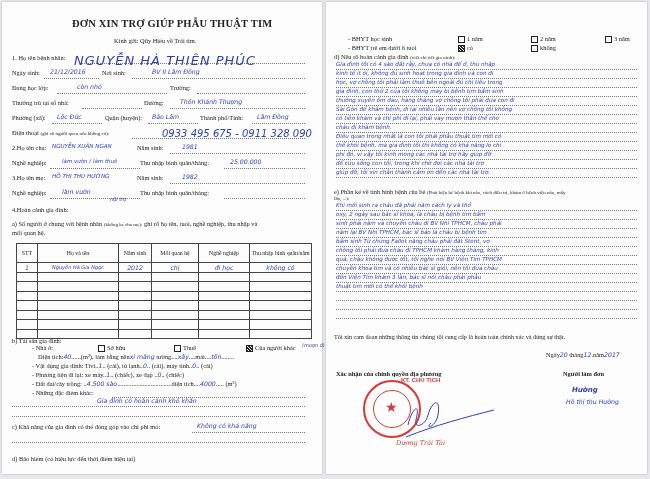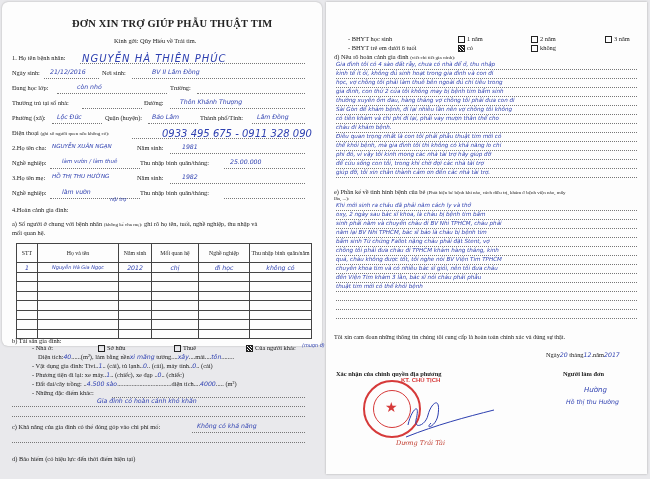--- a/index.html
+++ b/index.html
@@ -1,18 +1,18 @@
 <!DOCTYPE html>
 <html><head>
 <meta charset="utf-8">
 <style>
   html,body{margin:0;padding:0;}
   body{width:650px;height:479px;background:#e9e9ec;font-family:"Liberation Serif","DejaVu Serif",serif;color:#222;overflow:hidden;position:relative;}
   .page{position:absolute;background:#fdfdfd;box-shadow:0 0 2px #aaa;}
-  .left{left:2px;top:2px;width:320px;height:344px;border-radius:6px;}
+  .left{left:2px;top:2px;width:320px;height:472px;}
   .right{left:326px;top:2px;width:321px;height:472px;}
   .abs{position:absolute;white-space:nowrap;}
   .title{font-weight:bold;font-size:10.5px;letter-spacing:.2px;}
   .lbl{font-size:6.4px;}
   .small{font-size:5px;}
   .hw{font-family:"DejaVu Sans",sans-serif;font-style:italic;color:#2d3fb0;font-size:6.2px;}
   .dots{position:absolute;border-bottom:1px dotted #777;height:0;}
   table.fam{position:absolute;left:14px;top:241px;width:296px;border-collapse:collapse;font-size:5.8px;}
   table.fam td,table.fam th{border:1px solid #444;height:8.5px;padding:0 1px;font-weight:normal;text-align:center;}
   table.fam th{height:18px;line-height:7px;}
@@ -27,21 +27,21 @@
 </style>
 </head>
 <body>
 
 <div class="page left">
   <div class="abs title" style="left:70px;top:16px;">ĐƠN XIN TRỢ GIÚP PHẪU THUẬT TIM</div>
   <div class="abs lbl" style="left:112px;top:35px;">Kính gởi: Qũy Hiểu về Trái tim.</div>
 
   <div class="abs lbl" style="left:10px;top:52px;">1. Họ tên bệnh nhân:</div>
   <div class="dots" style="left:78px;top:61px;width:225px;"></div>
-  <div class="abs hw" style="left:80px;top:51px;font-size:10px;letter-spacing:1px;text-align:right;">NGUYỄN HÀ THIÊN PHÚC</div>
+  <div class="abs hw" style="left:72px;top:51px;font-size:13px;letter-spacing:1px;text-align:right;">NGUYỄN HÀ THIÊN PHÚC</div>
 
   <div class="abs lbl" style="left:10px;top:67px;">Ngày sinh:</div>
   <div class="dots" style="left:42px;top:76px;width:55px;"></div>
   <div class="abs hw" style="left:48px;top:66px;">21/12/2016</div>
   <div class="abs lbl" style="left:100px;top:67px;">Nơi sinh:</div>
   <div class="dots" style="left:130px;top:76px;width:173px;"></div>
   <div class="abs hw" style="left:150px;top:66px;">BV II Lâm Đồng</div>
 
   <div class="abs lbl" style="left:10px;top:82px;">Đang học lớp:</div>
   <div class="dots" style="left:55px;top:91px;width:110px;"></div>
@@ -263,15 +263,15 @@
   <div class="stamp">
     <span class="stamp-star">★</span>
   </div>
   <div class="abs stamp-text" style="left:75px;top:375px;">KT. CHỦ TỊCH</div>
   <svg class="abs" style="left:60px;top:383px;" width="110" height="60">
     <path d="M22 40 C25 25,35 15,30 35 C28 45,40 40,42 30 C45 18,55 10,52 30 C50 42,38 45,45 38" stroke="#2d3fb0" stroke-width="1" fill="none"></path>
     <path d="M20 52 C50 40,80 32,108 25" stroke="#2d3fb0" stroke-width="1" fill="none"></path>
   </svg>
   <div class="abs red-italic" style="left:70px;top:437px;">Dương Trái Tài</div>
 
-  <div class="abs hw" style="left:258px;top:384px;font-size:7px;">Hường</div>
+  <div class="abs hw" style="left:246px;top:384px;font-size:7px;font-weight:bold;">Hường</div>
   <div class="abs hw" style="left:240px;top:396px;font-size:6.2px;">Hồ thị thu Hường</div>
 </div>
 
 </body></html>

